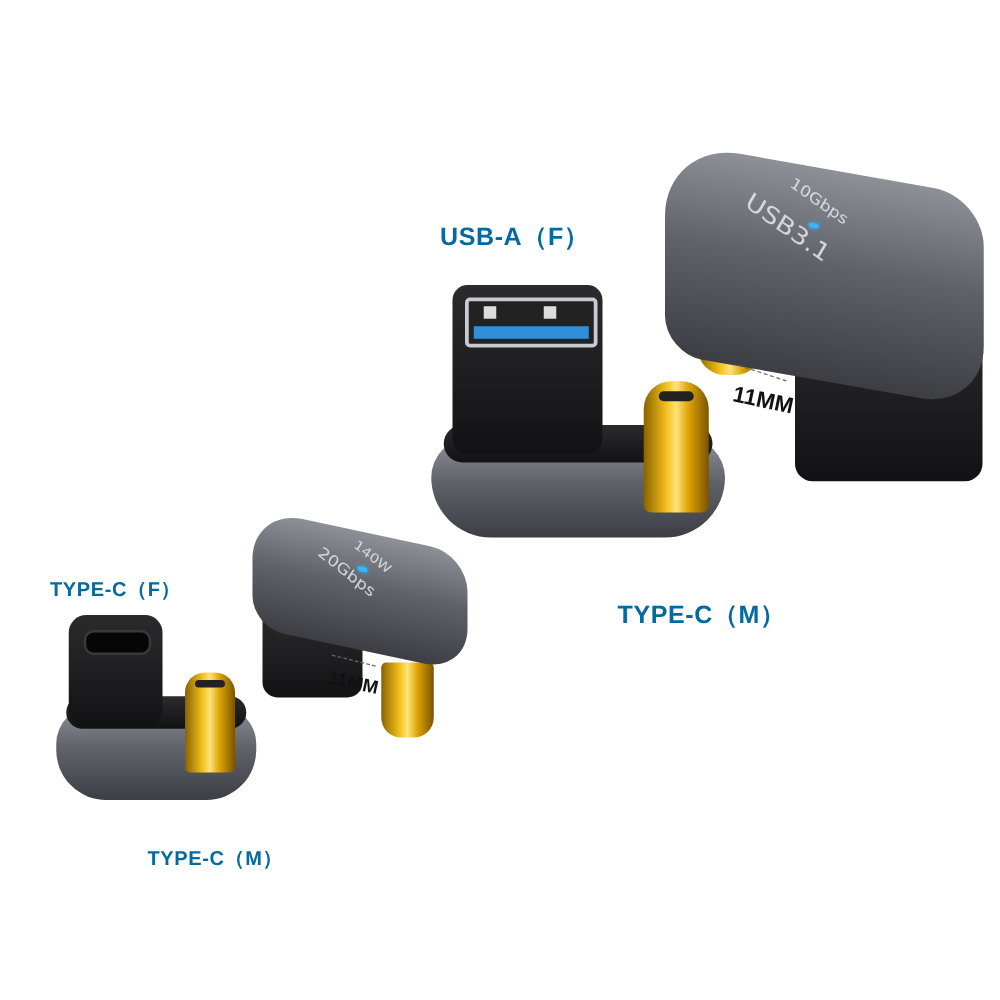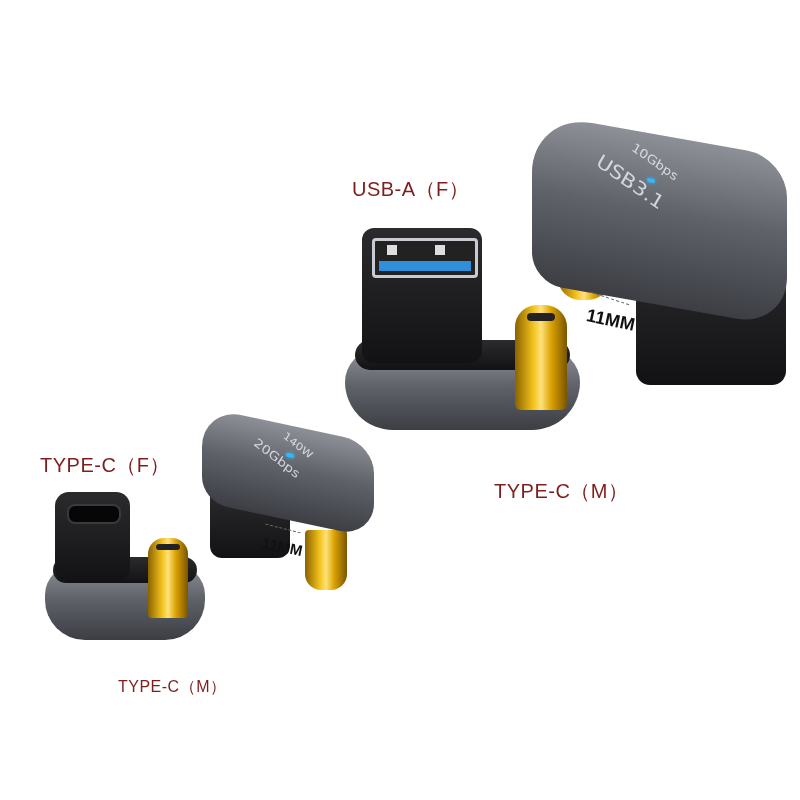--- a/index.html
+++ b/index.html
@@ -1,17 +1,17 @@
 <!DOCTYPE html>
 <html><head>
 <meta charset="utf-8">
 <style>
   html, body { margin:0; padding:0; }
   body { width:800px; height:800px; background:#ffffff; position:relative; overflow:hidden; font-family:"Liberation Sans", sans-serif; }
-  .label { position:absolute; font-weight:normal; color:#7f1d1d; letter-spacing:0.5px; white-space:nowrap; }
+  .label { position:absolute; font-weight:bold; color:#0369a1; letter-spacing:0.5px; white-space:nowrap; }
   .obj { position:absolute; }
   .metal { background:linear-gradient(180deg,#8d9097 0%,#5f6269 45%,#3c3e44 100%); }
   .black { background:linear-gradient(180deg,#2b2b2d 0%,#121214 100%); }
   .gold { background:linear-gradient(90deg,#8a6200 0%,#f3c21c 35%,#ffe27a 50%,#d9a100 70%,#7a5400 100%); }
   .engrave { position:absolute; color:#e6e8ec; opacity:0.85; font-family:"DejaVu Sans", sans-serif; white-space:nowrap; }
   .led { position:absolute; width:8px; height:4px; border-radius:3px; background:#35b6ff; box-shadow:0 0 4px #35b6ff; }
   .dim { position:absolute; font-family:"Liberation Sans", sans-serif; font-weight:bold; color:#111; transform:rotate(12deg); white-space:nowrap; }
   .dash { position:absolute; border-top:1px dashed #666; }
 </style>
 </head>
@@ -58,14 +58,14 @@
 <div class="obj metal" style="left:202px;top:425px;width:172px;height:95px;border-radius:40px 30px 35px 25px;transform:skewY(12deg);">
   <span class="engrave" style="left:80px;top:12px;font-size:11px;transform:rotate(30deg);">140W</span>
   <span class="led" style="left:84px;top:28px;"></span>
   <span class="engrave" style="left:50px;top:28px;font-size:13px;transform:rotate(30deg);">20Gbps</span>
 </div>
 <div class="dash" style="left:265px;top:528px;width:36px;transform:rotate(14deg);"></div>
 <span class="dim" style="left:262px;top:538px;font-size:15px;">11MM</span>
 
 <span class="label" style="left:352px;top:176px;font-size:20px;">USB-A（F）</span>
 <span class="label" style="left:494px;top:478px;font-size:20px;">TYPE-C（M）</span>
-<span class="label" style="left:40px;top:452px;font-size:20px;">TYPE-C（F）</span>
+<span class="label" style="left:40px;top:462px;font-size:16px;">TYPE-C（F）</span>
 <span class="label" style="left:118px;top:677px;font-size:16px;">TYPE-C（M）</span>
 
 </body></html>

